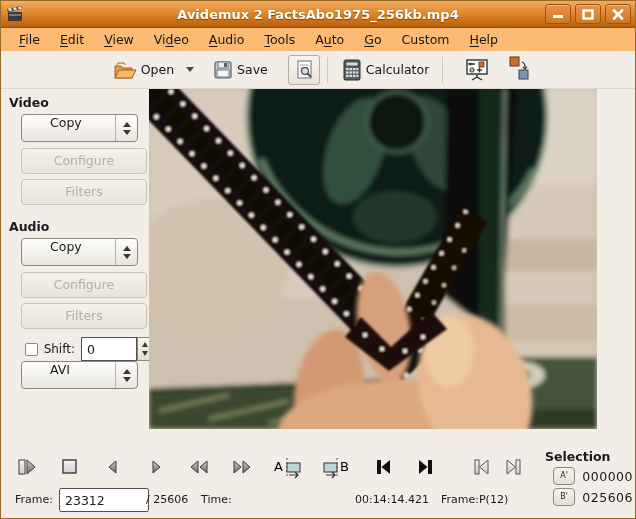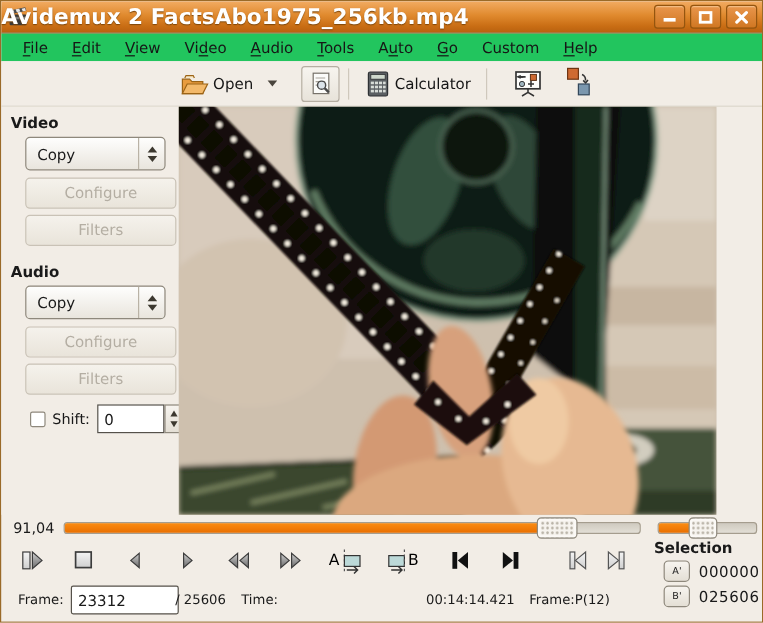--- a/index.html
+++ b/index.html
@@ -5,49 +5,49 @@
   * { margin:0; padding:0; box-sizing:border-box; }
   html,body { width:636px; height:519px; }
   body { font-family:"DejaVu Sans", sans-serif; font-size:12px; color:#1a1a1a; background:#efeae3; }
   #window { position:relative; width:636px; height:519px; background:#f2ede6; border:1px solid #9a6a28; overflow:hidden; }
 
   
   #titlebar { position:absolute; left:0; top:0; width:100%; height:27px;
     background:linear-gradient(180deg,#f2ab62 0%,#e08a2e 45%,#c96d14 80%,#b9620f 100%);
     border-bottom:1px solid #8a4f0e; display:flex; align-items:center; }
   #app-icon { width:20px; height:18px; margin-left:5px; }
-  #title-text { position:absolute; left:0; right:0; font-weight:bold; font-size:18px;
+  #title-text { position:absolute; left:0; right:0; text-align:center; font-weight:bold; font-size:13px;
     color:#fff; text-shadow:0 1px 1px #7a4408; }
   #win-buttons { position:absolute; right:4px; top:3px; display:flex; gap:4px; }
   .win-btn { width:26px; height:20px; border:1px solid #94550f; border-radius:3px;
     background:linear-gradient(180deg,#e9964c 0%,#d07722 100%); box-shadow:inset 0 1px 0 #f3bb82;
     display:flex; align-items:center; justify-content:center; }
   .win-btn svg { display:block; }
 
   
-  #menubar { position:absolute; left:0; top:27px; width:100%; height:23px; background:#22c55e;
+  #menubar { position:absolute; left:0; top:27px; width:100%; height:23px; background:#fdba74;
     display:flex; align-items:center; padding-left:8px; }
   .menu-item { padding:2px 10px; font-size:12.5px; color:#161616; }
   .menu-item u { text-underline-offset:2px; }
 
   
   #toolbar { position:absolute; left:0; top:50px; width:100%; height:38px; background:#f2ede6;
     display:flex; align-items:center; padding-left:8px; border-bottom:1px solid #ddd7cc;justify-content:center; }
   .tool-btn { display:flex; align-items:center; gap:3px; padding:3px 5px; border:1px solid transparent;
     border-radius:3px; font-size:12.5px; color:#161616; }
   .tool-btn.framed { border:1px solid #b5aea2; background:linear-gradient(#f7f4ef,#e8e3da); }
   .tool-sep { width:1px; height:26px; background:#cfc8bc; margin:0 7px; }
   .drop-arrow { width:0; height:0; border-left:4px solid transparent; border-right:4px solid transparent;
     border-top:5px solid #4a453d; margin:0 6px; }
 
   
   #panel { position:absolute; left:0; top:88px; width:148px; height:340px; background:#f2ede6; }
   .sec-head { font-weight:bold; font-size:12.5px; margin:4px 0 4px 8px; }
   .combo { position:relative; width:117px; height:28px; margin:0 0 6px 20px; border:1px solid #8e887c;
-    border-radius:4px; background:linear-gradient(#fefefd,#e9e5dd); display:flex; align-items:center; }
+    border-radius:4px; background:linear-gradient(#fefefd,#e9e5dd); display:flex; align-items:flex-start;padding-left:19px; }
   .combo .val { padding-left:9px; font-size:12.5px; }
   .combo .arrows { position:absolute; right:0; top:0; width:22px; height:100%;
     border-left:1px solid #b9b2a5; display:flex; flex-direction:column; align-items:center; justify-content:center; gap:3px; }
   .tri-up { width:0; height:0; border-left:4px solid transparent; border-right:4px solid transparent; border-bottom:5px solid #3c382f; }
   .tri-dn { width:0; height:0; border-left:4px solid transparent; border-right:4px solid transparent; border-top:5px solid #3c382f; }
   .panel-btn { display:block; width:126px; height:26px; margin:0 0 5px 20px; border:1px solid #c9c2b6;
     border-radius:4px; background:linear-gradient(#f5f2ec,#e9e4da); color:#b4aea3; font-size:12.5px;
     text-align:center; line-height:24px; }
   .shift-row { display:flex; align-items:center; margin:8px 12px 0 24px; gap:6px; }
   .checkbox { width:13px; height:13px; border:1px solid #8e887c; background:#fff; border-radius:2px; }
@@ -160,20 +160,29 @@
       <svg width="26" height="22" viewBox="0 0 26 22">
         <path d="M3 7 L3 19 L20 19 L20 9 L11 9 L9 7 Z" fill="#e89c3f" stroke="#9c6416" stroke-width="1"></path>
         <path d="M3 19 L7 11 L24 11 L20 19 Z" fill="#f3b96a" stroke="#9c6416" stroke-width="1"></path>
         <path d="M5 6 L6 4 L12 4 L13 6" fill="#f7e9c8" stroke="#9c6416" stroke-width="1"></path>
       </svg>
       <span>Open</span>
     </div>
     <div>
         <div class="drop-arrow"></div>
       </div>
+    <div class="tool-btn" style="margin-left:6px">
+      <svg width="22" height="22" viewBox="0 0 22 22">
+        <rect x="3" y="3" width="16" height="16" rx="1.5" fill="#c4d0dc" stroke="#54616e" stroke-width="1.2"></rect>
+        <rect x="6" y="3" width="10" height="6" fill="#e8eef3" stroke="#54616e" stroke-width="0.8"></rect>
+        <rect x="12" y="4" width="3" height="4" fill="#54616e"></rect>
+        <rect x="5" y="11" width="12" height="7" fill="#f2f4f6" stroke="#54616e" stroke-width="0.8"></rect>
+      </svg>
+      <span>Save</span>
+    </div>
     <div class="tool-btn framed" style="margin-left:14px">
       <svg width="20" height="22" viewBox="0 0 20 22">
         <rect x="4" y="2" width="13" height="17" fill="#fbfbf9" stroke="#77726a" stroke-width="1"></rect>
         <line x1="6" y1="6" x2="14" y2="6" stroke="#a9a49b" stroke-width="1"></line>
         <line x1="6" y1="9" x2="14" y2="9" stroke="#a9a49b" stroke-width="1"></line>
         <line x1="6" y1="12" x2="11" y2="12" stroke="#a9a49b" stroke-width="1"></line>
         <circle cx="11" cy="12" r="3.4" fill="#dce4ea" stroke="#4a4a4a" stroke-width="1.2"></circle>
         <line x1="13.5" y1="14.5" x2="17" y2="18" stroke="#4a4a4a" stroke-width="2"></line>
       </svg>
     </div>
@@ -249,20 +258,27 @@
       <span>Shift:</span>
       <span class="spinbox">
         <span class="sval">0</span>
         <span class="sarrows">
             <span class="tri-up"></span>
             <span class="tri-dn"></span>
           </span>
       </span>
     </div>
 
+    <div class="combo">
+      <span class="val">AVI</span>
+      <span class="arrows">
+          <span class="tri-up"></span>
+          <span class="tri-dn"></span>
+        </span>
+    </div>
   </div>
 
   <div id="video">
     <svg width="448" height="340" viewBox="0 0 448 340">
       <defs>
         <filter id="b2" x="-20%" y="-20%" width="140%" height="140%">
             <feGaussianBlur stdDeviation="2.4"></feGaussianBlur>
           </filter>
         <filter id="b1" x="-20%" y="-20%" width="140%" height="140%">
             <feGaussianBlur stdDeviation="1"></feGaussianBlur>
@@ -328,31 +344,20 @@
 
         <polygon points="196,248 240,282 298,240 282,222 242,258 212,228" fill="#1a1009"></polygon>
         <circle cx="216" cy="246" r="2.2" fill="#f4ede0"></circle>
           <circle cx="233" cy="260" r="2.2" fill="#f4ede0"></circle>
         <circle cx="256" cy="262" r="2.2" fill="#f4ede0"></circle>
           <circle cx="274" cy="248" r="2.2" fill="#f4ede0"></circle>
       </g>
     </svg>
   </div>
 
-  <div id="timeline-row">
-    <span id="pos-label">91,04</span>
-    <div class="slider" id="main-slider">
-      <div class="fill" style="width: 84%;"></div>
-      <div class="handle" style="left: 86%;"></div>
-    </div>
-    <div class="slider" id="zoom-slider">
-      <div class="fill" style="width: 38%;"></div>
-      <div class="handle" style="left: 47%;"></div>
-    </div>
-  </div>
 
   <div id="transport">
     <div class="t-btn">
       <svg width="22" height="22" viewBox="0 0 22 22">
         <rect x="3" y="4" width="6" height="14" fill="url(#gk)" stroke="#3c3c3c"></rect>
         <path d="M11 4 L19 11 L11 18 Z" fill="url(#gp)" stroke="#3c3c3c"></path>
       </svg>
     </div>
     <div class="t-btn">
       <svg width="22" height="22" viewBox="0 0 22 22">

